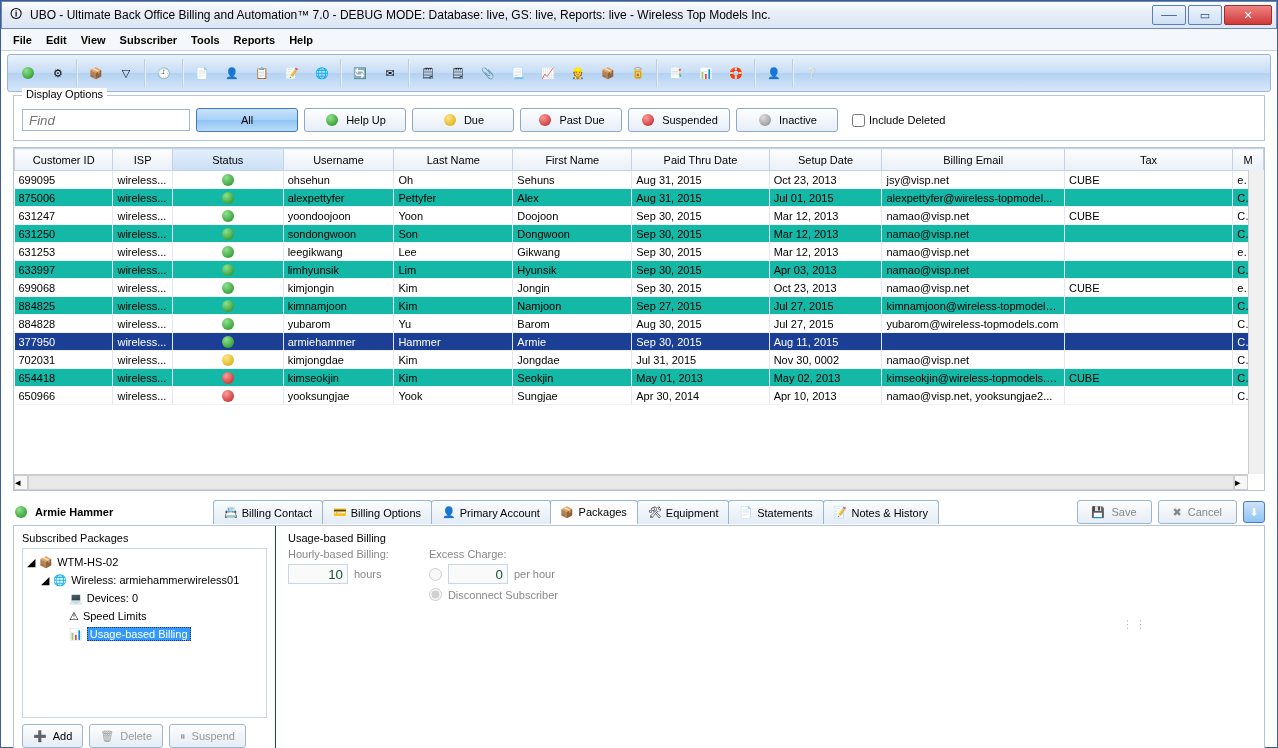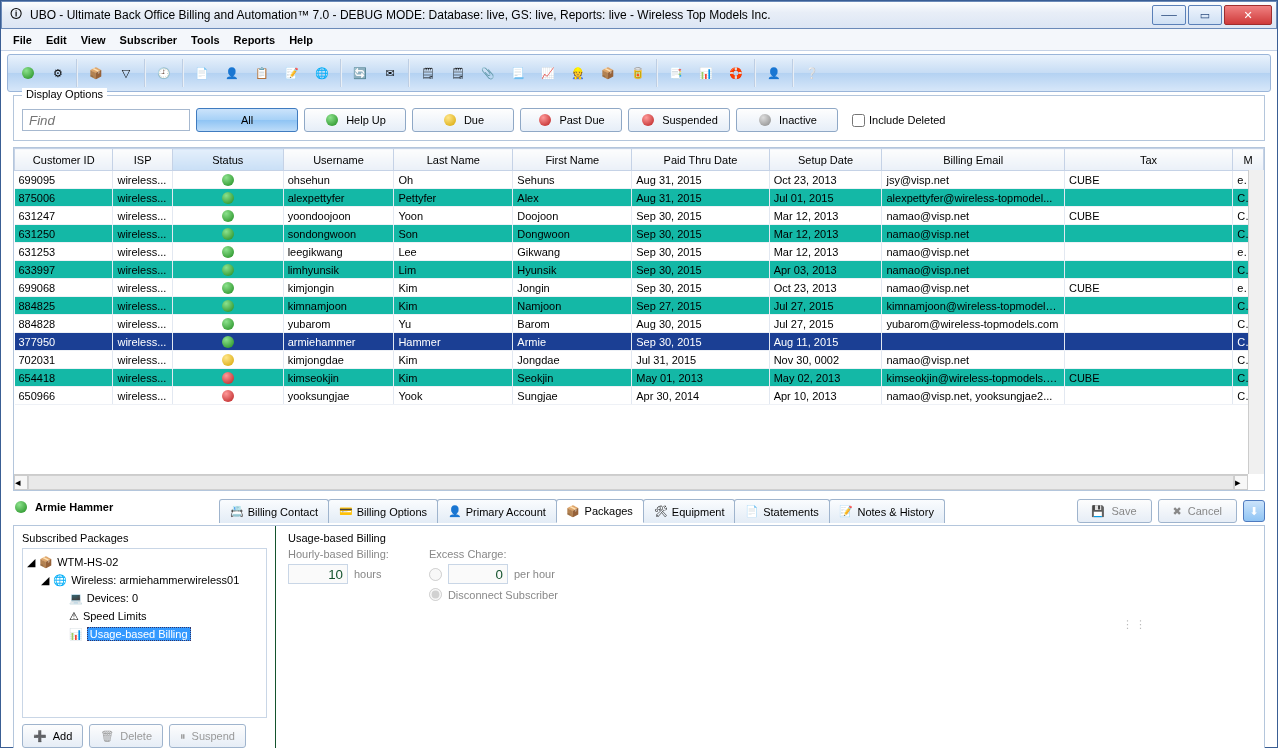--- a/index.html
+++ b/index.html
@@ -38,21 +38,21 @@
   .grid th.sorted { background:linear-gradient(#e4effb,#c9dff6);}
   .grid td { border-right:1px solid #e2e8f1; border-bottom:1px solid #eef1f6; height:18px; padding:0 4px; overflow:hidden; white-space:nowrap; text-overflow:ellipsis; font-size:11px;}
   .grid tr.alt td { background:#14b8a6;}
   .grid tr.sel td { background:#1b3f94; color:#fff;}
   .gridscroll { height:16px; background:#f0f0f0; border-top:1px solid #ccc; position:absolute; bottom:0; left:0; right:16px; display:flex;}
   .gridscroll .track { flex:1; background:#e9e9e9; border:1px solid #cfcfcf;}
   .vscroll { position:absolute; right:0; top:22px; bottom:16px; width:16px; background:#f0f0f0; border-left:1px solid #ccc;}
 
   
   .lower { margin:8px 12px 0; }
-  .lowerhead { display:flex; align-items:flex-start; gap:16px; height:26px;}
+  .lowerhead { display:flex; align-items:center; gap:10px; height:26px;}
   .subname { display:flex;align-items:center;gap:6px; font-weight:bold; width:190px;}
   .tabstrip { display:flex; gap:0;}
   .tab { height:24px; padding:0 10px; border:1px solid #9fb4cd; border-bottom:none; background:linear-gradient(#fafcfe,#e3ecf6); display:flex;align-items:center;gap:4px; font-size:11px; border-radius:3px 3px 0 0; margin-right:-1px;}
   .tab.active { background:#fff; border-bottom:1px solid #fff; position:relative; z-index:2;}
   .rightbtns { margin-left:auto; display:flex; gap:6px; align-items:center;}
   .actbtn { height:24px; padding:0 14px; border:1px solid #9fb4cd; border-radius:3px; background:linear-gradient(#fdfdfd,#e6edf6); display:flex;align-items:center;gap:6px; color:#888;}
   .circlebtn { width:22px; height:22px; border:1px solid #4f7bbf; border-radius:3px; background:linear-gradient(#cbe3fb,#8fc4f4); display:flex;align-items:center;justify-content:center;color:#fff;}
   
   .lowerbody { border:1px solid #b4c6dc; height:230px; display:flex; background:#fff;}
   .treecol { width:262px; border-right:1px solid #14532d; padding:6px 8px; display:flex; flex-direction:column;}

